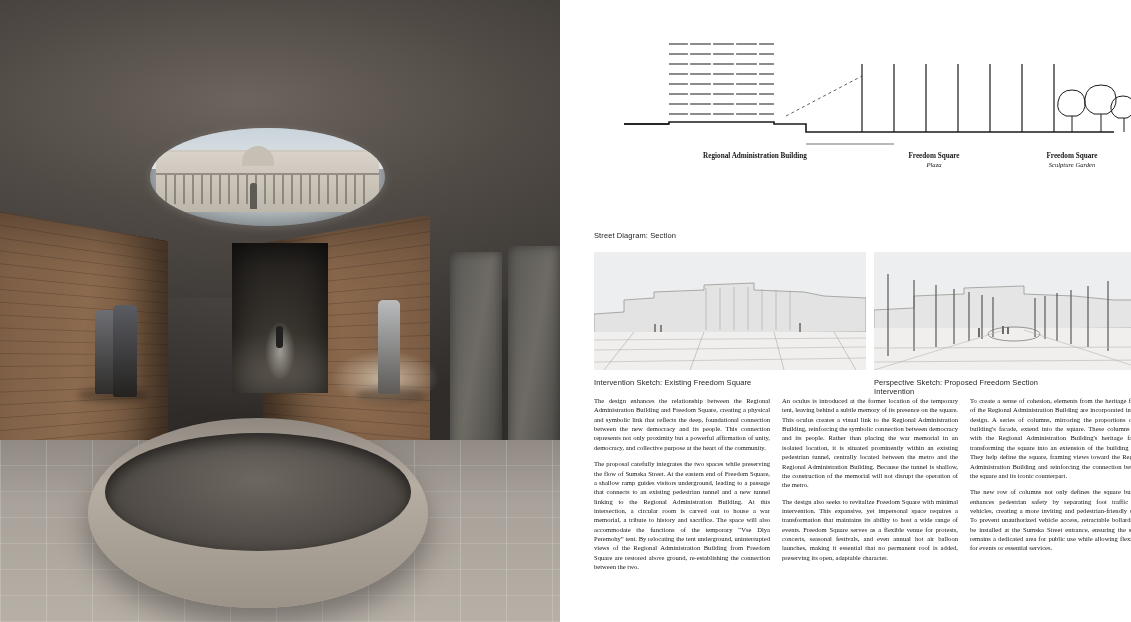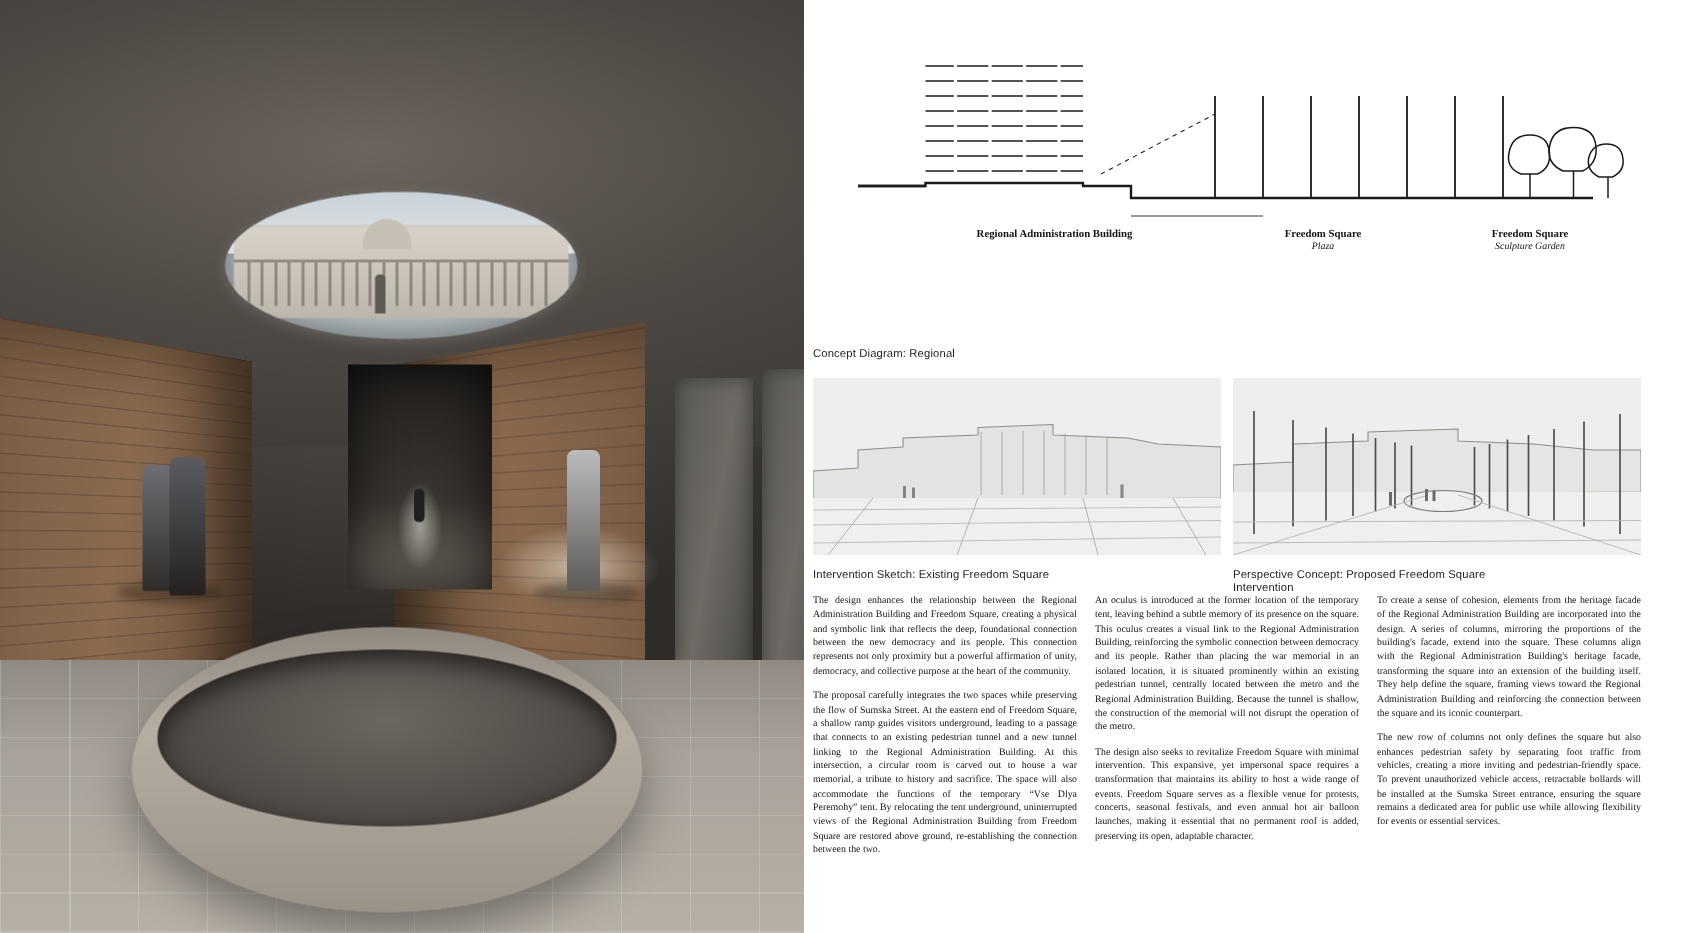--- a/index.html
+++ b/index.html
@@ -171,21 +171,21 @@
   .fig-shadow.s2 { left: 356px; top: 388px; }
   .light-pool {
     position:absolute; left: 330px; top: 350px; width: 110px; height: 56px;
     border-radius: 50%;
     background: radial-gradient(ellipse at center, rgba(255,250,235,.55), rgba(255,250,235,0) 70%);
   }
 
   
   .right {
     position: absolute;
-    left: 536px; top: 0; width: 487px; height: 622px;
+    left: 588px; top: 0; width: 487px; height: 622px;
     background: #ffffff;
     padding: 0;
   }
 
   .section-diagram {
     position: absolute;
     left: 6px; top: 4px; width: 553px; height: 220px;
     background: #ffffff;
     overflow: hidden;
   }
@@ -351,21 +351,21 @@
       <div class="lbl" style="left:260px; top:148px; width:160px;">
         <span>Freedom Square</span>
         <span class="sub">Plaza</span>
       </div>
       <div class="lbl" style="left:398px; top:148px; width:160px;">
         <span>Freedom Square</span>
         <span class="sub">Sculpture Garden</span>
       </div>
     </div>
 
-    <div class="caption cap-section">Concept Diagram: Regional</div>
+    <div class="caption cap-section">Street Diagram: Section</div>
 
     <div class="sketch left-sketch">
       <svg width="272" height="118" viewBox="0 0 272 118" xmlns="http://www.w3.org/2000/svg">
         <rect x="0" y="0" width="272" height="118" fill="#f4f4f2"></rect>
         <rect x="0" y="0" width="272" height="62" fill="#eceeef"></rect>
 
         <path d="M0 62 L 30 60 L 30 48 L 60 46 L 60 40 L 110 38 L 110 33 L 160 31 L 160 38 L 210 40 L 230 44 L 272 46 L 272 80 L 0 82 Z" fill="#e2e3e2" stroke="#8e8e8a" stroke-width=".7"></path>
         <g stroke="#9a9a96" stroke-width=".5">
           <line x1="112" y1="36" x2="112" y2="78"></line>
           <line x1="126" y1="36" x2="126" y2="78"></line>
@@ -434,21 +434,21 @@
 
         <g fill="#6d6c68">
           <rect x="128" y="74" width="2" height="8"></rect>
           <rect x="133" y="75" width="2" height="7"></rect>
           <rect x="104" y="76" width="2" height="9"></rect>
         </g>
       </svg>
     </div>
 
     <div class="caption cap-sketch-left">Intervention Sketch: Existing Freedom Square</div>
-    <div class="caption cap-sketch-right">Perspective Concept: Proposed Freedom Square Intervention</div>
+    <div class="caption cap-sketch-right">Perspective Sketch: Proposed Freedom Section Intervention</div>
 
     <div class="cols">
       <div class="col">
         <p>The design enhances the relationship between the Regional Administration Building and Freedom Square, creating a physical and symbolic link that reflects the deep, foundational connection between the new democracy and its people. This connection represents not only proximity but a powerful affirmation of unity, democracy, and collective purpose at the heart of the community.</p>
         <p>The proposal carefully integrates the two spaces while preserving the flow of Sumska Street. At the eastern end of Freedom Square, a shallow ramp guides visitors underground, leading to a passage that connects to an existing pedestrian tunnel and a new tunnel linking to the Regional Administration Building. At this intersection, a circular room is carved out to house a war memorial, a tribute to history and sacrifice. The space will also accommodate the functions of the temporary “Vse Dlya Peremohy” tent. By relocating the tent underground, uninterrupted views of the Regional Administration Building from Freedom Square are restored above ground, re-establishing the connection between the two.</p>
       </div>
       <div class="col">
         <p>An oculus is introduced at the former location of the temporary tent, leaving behind a subtle memory of its presence on the square. This oculus creates a visual link to the Regional Administration Building, reinforcing the symbolic connection between democracy and its people. Rather than placing the war memorial in an isolated location, it is situated prominently within an existing pedestrian tunnel, centrally located between the metro and the Regional Administration Building. Because the tunnel is shallow, the construction of the memorial will not disrupt the operation of the metro.</p>
         <p>The design also seeks to revitalize Freedom Square with minimal intervention. This expansive, yet impersonal space requires a transformation that maintains its ability to host a wide range of events. Freedom Square serves as a flexible venue for protests, concerts, seasonal festivals, and even annual hot air balloon launches, making it essential that no permanent roof is added, preserving its open, adaptable character.</p>
       </div>

